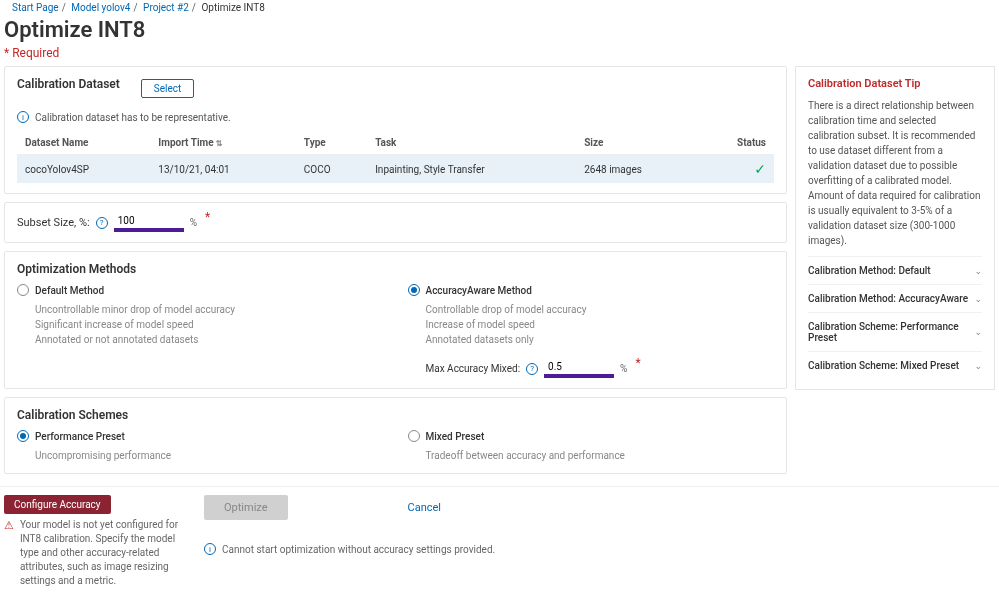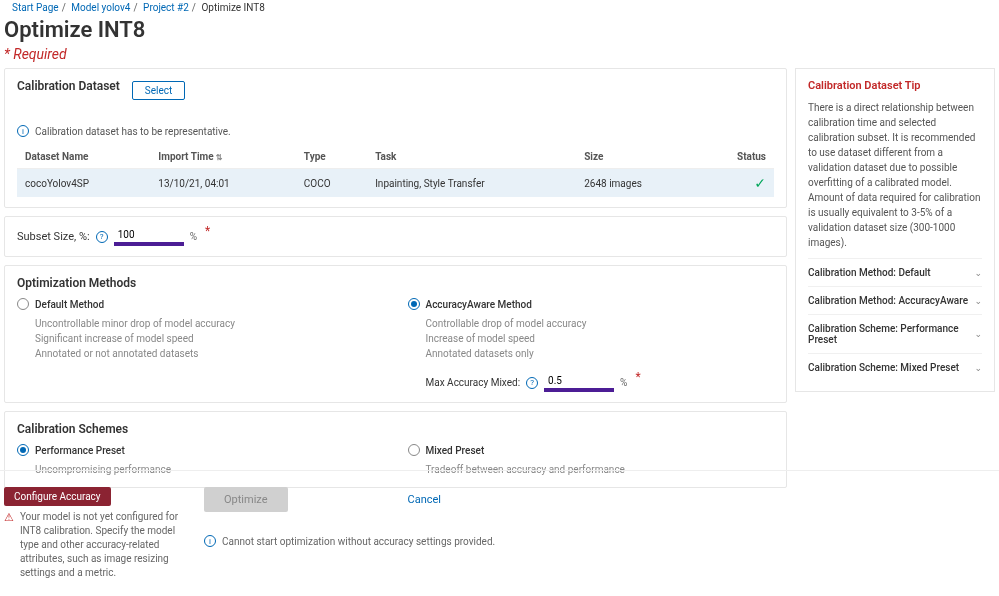--- a/index.html
+++ b/index.html
@@ -2,27 +2,27 @@
 <html><head>
 <meta charset="utf-8">
 <style>
 *{box-sizing:border-box;margin:0;padding:0;font-family:-apple-system,BlinkMacSystemFont,"Segoe UI",Roboto,sans-serif}
 body{background:#fff;color:#333;font-size:11px;width:999px;height:596px;position:relative;overflow:hidden}
 .breadcrumb{padding:2px 12px;font-size:10px;color:#0068b5}
 .breadcrumb a{color:#0068b5;text-decoration:none}
 .breadcrumb .sep{color:#666;margin:0 3px}
 .breadcrumb .cur{color:#333}
 .page-title{font-size:22px;font-weight:600;padding:2px 4px 4px}
-.req{color:#c22828;font-size:14px;font-style:italic;padding:0 4px 6px}
+.req{color:#c22828;font-size:12px;padding:0 4px 6px}
 .main-wrap{display:flex;gap:8px;padding:0 4px}
 .left-col{flex:1;display:flex;flex-direction:column;gap:8px}
 .right-col{width:200px}
 .card{background:#fff;border:1px solid #e6e6e6;border-radius:2px;padding:10px 12px}
 .card-title{font-size:12px;font-weight:600;margin-bottom:8px}
-.sect-hdr{display:flex;align-items:center;gap:12px;margin-bottom:24px}
+.sect-hdr{display:flex;align-items:center;gap:21px;margin-bottom:12px}
 .btn{padding:3px 12px;font-size:10px;border-radius:2px;cursor:pointer;border:1px solid}
 .btn-outline{background:#fff;border-color:#0068b5;color:#0068b5}
 .info-row{display:flex;align-items:center;gap:6px;font-size:10px;color:#555;margin-bottom:8px}
 .info-icon{width:12px;height:12px;border:1px solid #0068b5;border-radius:50%;display:inline-flex;align-items:center;justify-content:center;font-size:8px;color:#0068b5;flex-shrink:0}
 .table{width:100%;border-collapse:collapse;font-size:10px}
 .table th{text-align:left;font-weight:700;color:#555;padding:6px 8px;border-bottom:1px solid #eee}
 .table td{padding:6px 8px}
 .table .row-sel{background:#e8f1f8}
 .sort-icon{color:#888;font-size:8px;margin-left:2px}
 .check{color:#00a65a;font-size:14px}
@@ -38,21 +38,21 @@
 .radio:checked{border-color:#0068b5}
 .radio:checked::after{content:'';position:absolute;width:6px;height:6px;background:#0068b5;border-radius:50%;top:2px;left:2px}
 .method-label{font-size:10px;font-weight:500}
 .method-desc{font-size:10px;color:#888;padding-left:18px;line-height:1.5}
 .maxacc{display:flex;align-items:center;gap:6px;margin-top:12px;padding-left:18px}
 .tip-card{background:#fff;border:1px solid #e6e6e6;padding:10px 12px;font-size:10px}
 .tip-title{color:#c22828;font-weight:600;font-size:11px;margin-bottom:8px}
 .tip-body{color:#555;line-height:1.5;margin-bottom:8px}
 .accordion{padding:8px 0;border-top:1px solid #f0f0f0;display:flex;align-items:center;justify-content:space-between;cursor:pointer;font-size:10px;font-weight:500}
 .chev{font-size:9px;color:#888}
-.footer{position:absolute;bottom:0;left:0;right:0;padding:16px 4px;display:flex;align-items:flex-start;gap:8px;border-top:1px solid #eee}
+.footer{position:absolute;bottom:0;left:0;right:0;padding:8px 4px;display:flex;align-items:flex-start;gap:8px;border-top:1px solid #eee}
 .cfg-btn{background:#8b2332;color:#fff;border:none;padding:4px 10px;font-size:10px;border-radius:2px;cursor:pointer}
 .warn-msg{display:flex;gap:6px;font-size:10px;color:#666;max-width:180px;line-height:1.4}
 .warn-icon{color:#c22828;font-size:11px;flex-shrink:0}
 .btn-row{display:flex;gap:120px;align-items:center}
 .opt-btn{background:#d0d0d0;color:#888;border:none;padding:6px 20px;font-size:11px;border-radius:2px}
 .cancel-btn{background:none;border:none;color:#0068b5;font-size:11px;cursor:pointer}
 .err-row{display:flex;align-items:center;gap:6px;font-size:10px;color:#666}
 .footer-center{display:flex;flex-direction:column;gap:23px;align-items:flex-start;margin-left:12px}
 </style>
 </head>

